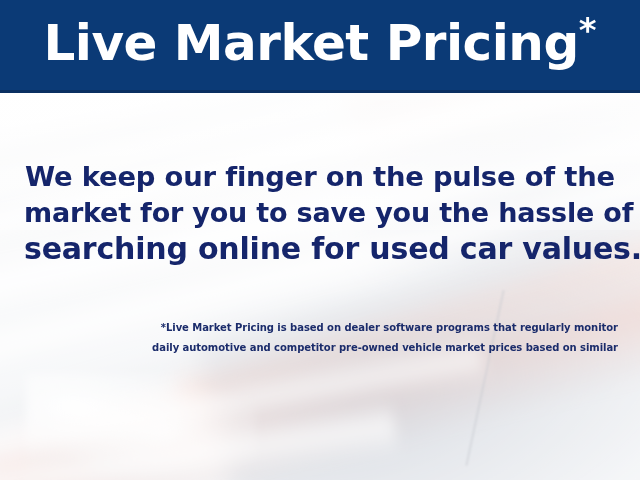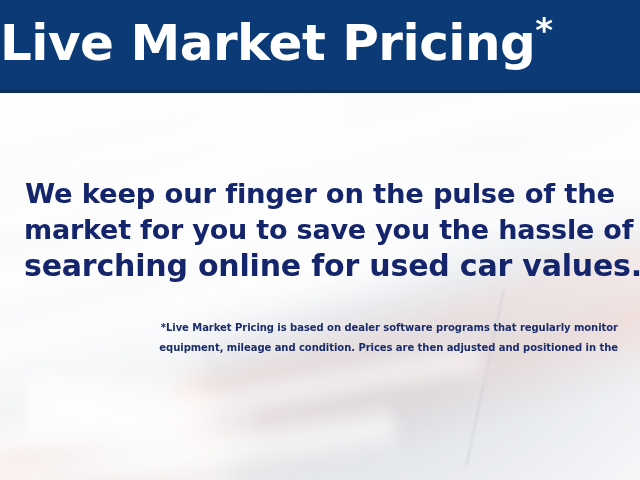--- a/index.html
+++ b/index.html
@@ -155,21 +155,21 @@
   
   #header-bar {
     position: absolute;
     left: 0; top: 0;
     width: 640px;
     height: 93px;
     background: #0b3a76;
     box-sizing: border-box;
     display: flex;
     align-items: center;
-    justify-content: flex-start;
+    justify-content: center;
     border-bottom: 3px solid #0a2f61;
   }
   #header-title {
     color: #ffffff;
     font-family: "DejaVu Sans", sans-serif;
     font-size: 50px;
     font-weight: bold;
     letter-spacing: -0.5px;
     line-height: 1;
     white-space: nowrap;
@@ -180,21 +180,21 @@
     font-size: 34px;
     vertical-align: super;
     line-height: 0;
     letter-spacing: 0;
   }
 
   
   #headline {
     position: absolute;
     left: 0; right: 0;
-    top: 176px;
+    top: 159px;
     text-align: center;
     color: #15256b;
     font-family: "DejaVu Sans", sans-serif;
     font-size: 29px;
     font-weight: bold;
     line-height: 36px;
     letter-spacing: -0.2px;
     padding: 0 24px;
     box-sizing: border-box;
   }
@@ -259,16 +259,16 @@
   </div>
 
   <div id="headline">
     <span class="hl-line" style="font-size: 27.4px;">We keep our finger on the pulse of the</span>
     <span class="hl-line" style="font-size: 27px;">market for you to save you the hassle of</span>
     <span class="hl-line" style="font-size: 30px;">searching online for used car values.</span>
   </div>
 
   <div id="disclaimer">
     <span class="fp-line">*Live Market Pricing is based on dealer software programs that regularly monitor</span>
-    <span class="fp-line">equipment, mileage and condition. Prices are then adjusted and positioned in the</span>
+    <span class="fp-line">daily automotive and competitor pre-owned vehicle market prices based on similar</span>
   </div>
 
 </div>
 
 </body></html>

